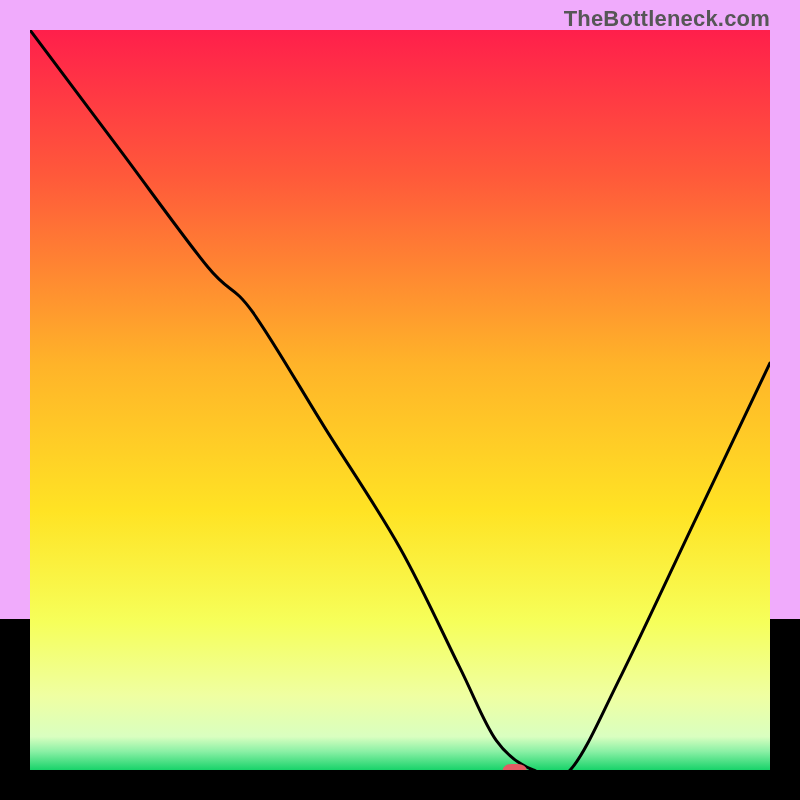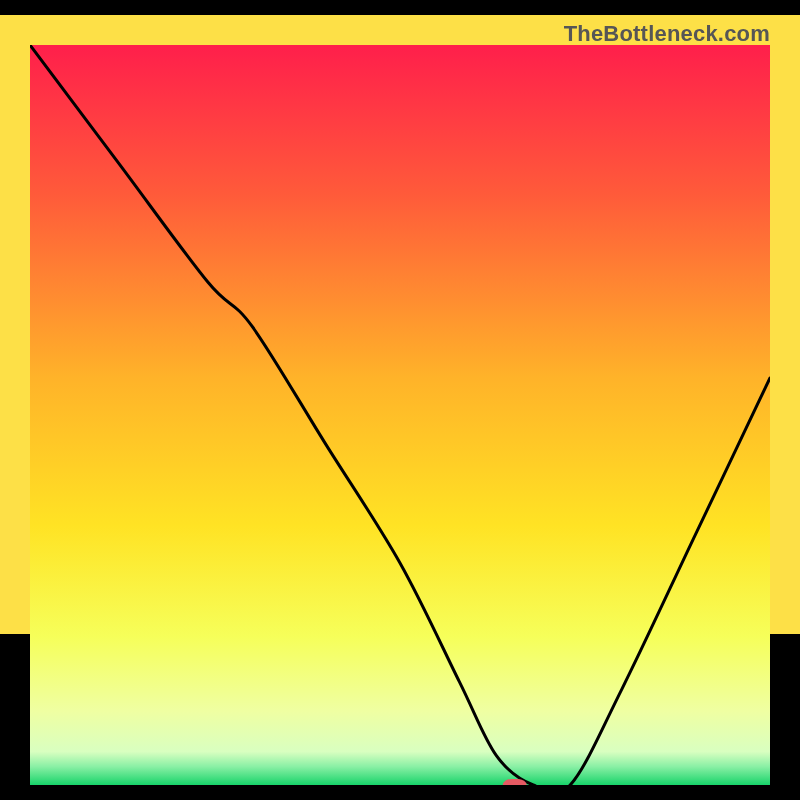--- a/index.html
+++ b/index.html
@@ -7,22 +7,21 @@
     padding: 0;
     width: 800px;
     height: 800px;
     background: #000;
     overflow: hidden;
   }
   .frame {
     position: relative;
     width: 800px;
     height: 619px;
-    background: #fde047;
-    margin-top: 15px;
+    background: #f0abfc;
   }
   .plot {
     position: absolute;
     left: 30px;
     top: 30px;
     width: 740px;
     height: 740px;
   }
   .watermark {
     position: absolute;

